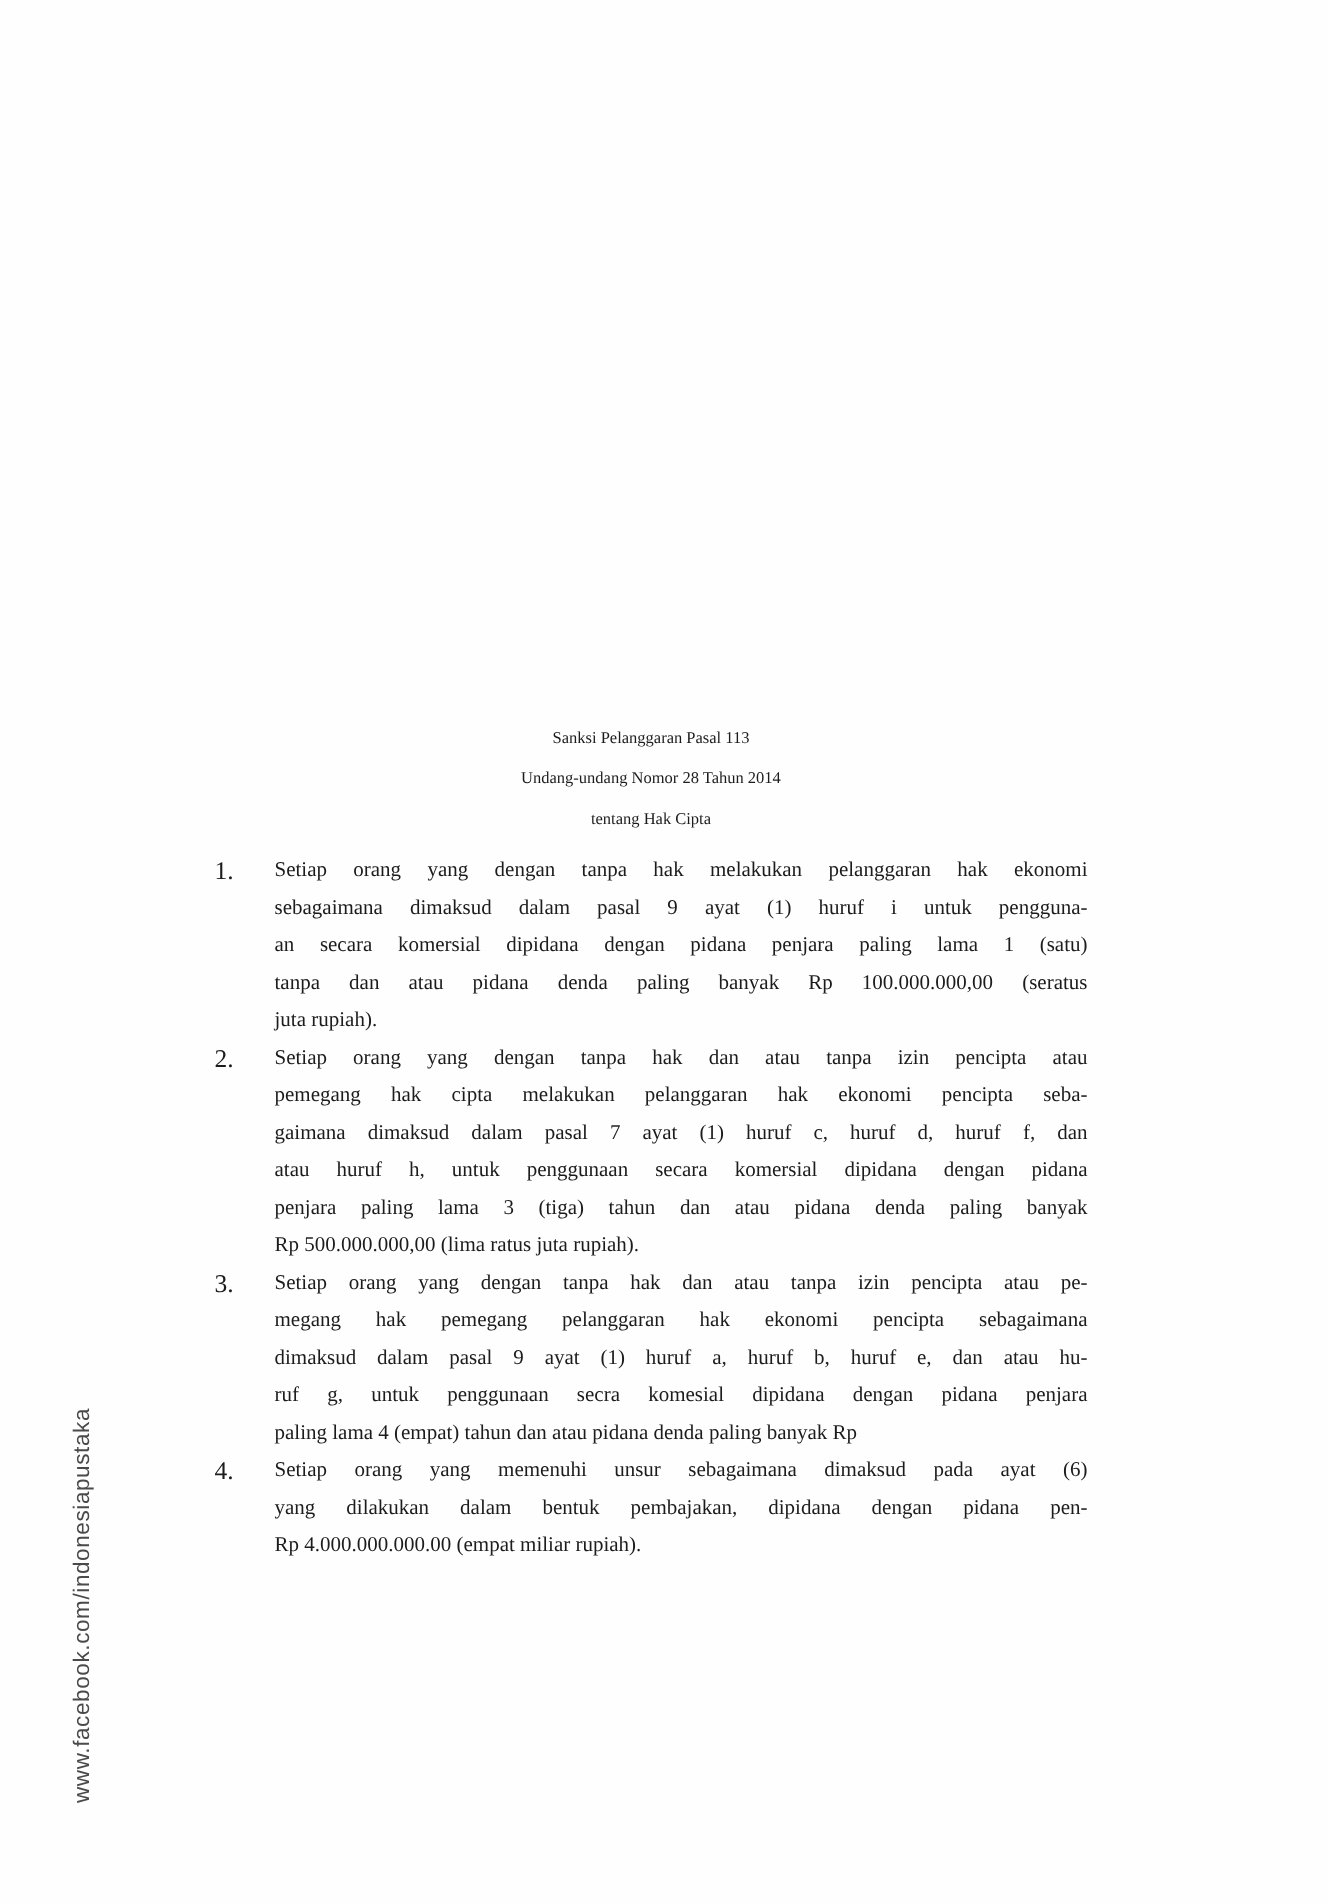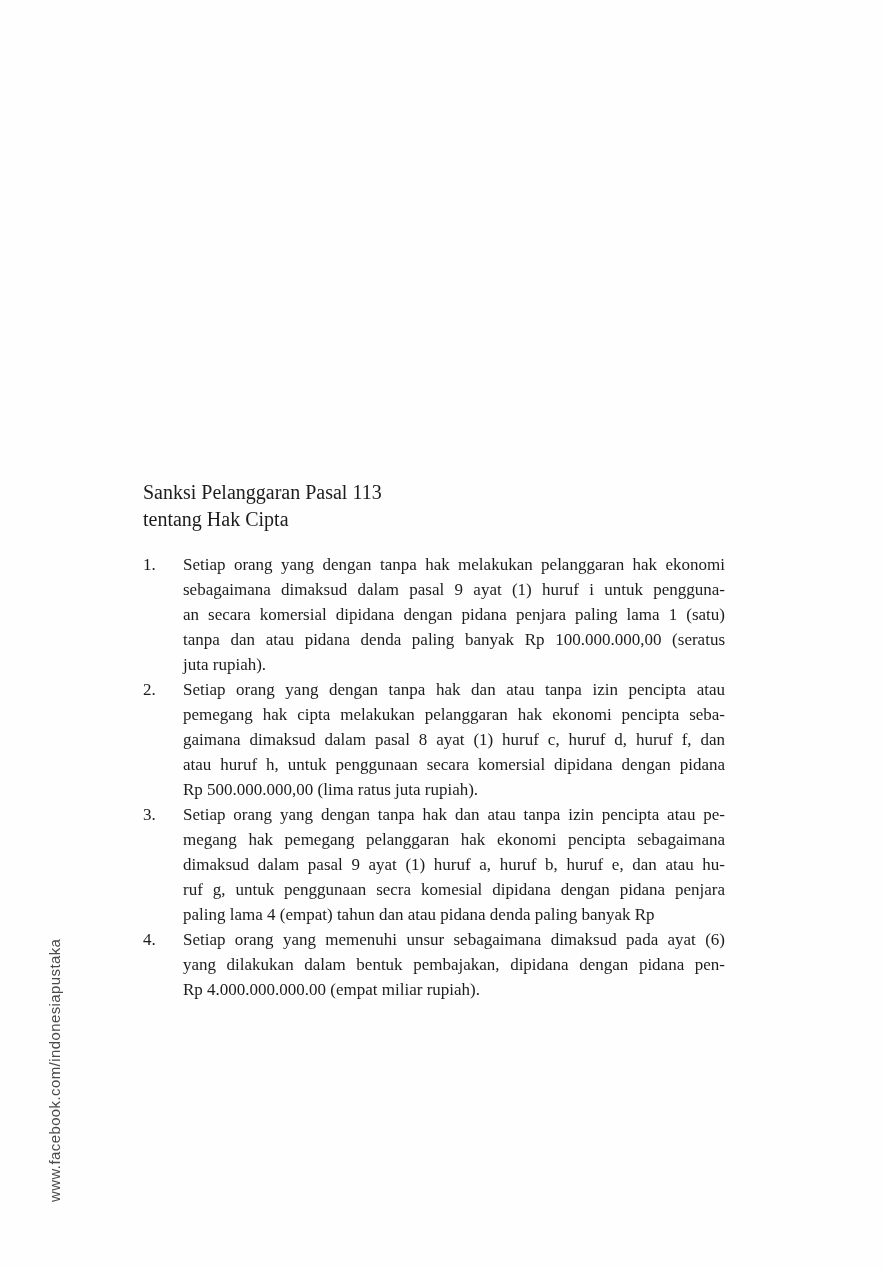--- a/index.html
+++ b/index.html
@@ -24,36 +24,37 @@
     color: #4a4a4a;
     white-space: nowrap;
   }
   .content {
     position: absolute;
     left: 143px;
     top: 479px;
     width: 582px;
   }
   .doc-title {
-    font-size: 20px;
+    text-align: center;
+    font-size: 11px;
     line-height: 27px;
-    margin-bottom: 19px;
+    margin-bottom: 8px;
   }
   .title-line { height: 27px; }
   .sanction-list { font-size: 17px; }
   .list-item { display: flex; }
   .item-number {
     flex: 0 0 40px;
     width: 40px;
     line-height: 25px;
     font-size: 17px;
   }
   .item-lines { flex: 1; min-width: 0; }
   .text-line {
-    font-size: 17px;
+    font-size: 14px;
     line-height: 25px;
     height: 25px;
     white-space: nowrap;
     text-align: justify;
     text-align-last: justify;
   }
   .text-line:last-child {
     text-align-last: left;
     white-space: normal;
   }
@@ -62,41 +63,43 @@
 <body>
 
 <div class="page">
 
   <div class="watermark">www.facebook.com/indonesiapustaka</div>
 
   <div class="content">
 
     <div class="doc-title">
       <div class="title-line">Sanksi Pelanggaran Pasal 113</div>
+      <div class="title-line">Undang-undang Nomor 28 Tahun 2014</div>
       <div class="title-line">tentang Hak Cipta</div>
     </div>
 
     <div class="sanction-list">
         <div class="list-item">
     <div class="item-number">1.</div>
     <div class="item-lines">
             <div class="text-line">Setiap orang yang dengan tanpa hak melakukan pelanggaran hak ekonomi</div>
             <div class="text-line">sebagaimana dimaksud dalam pasal 9 ayat (1) huruf i untuk pengguna-</div>
             <div class="text-line">an secara komersial dipidana dengan pidana penjara paling lama 1 (satu)</div>
             <div class="text-line">tanpa dan atau pidana denda paling banyak Rp 100.000.000,00 (seratus</div>
             <div class="text-line">juta rupiah).</div>
           </div>
   </div>
         <div class="list-item">
     <div class="item-number">2.</div>
     <div class="item-lines">
             <div class="text-line">Setiap orang yang dengan tanpa hak dan atau tanpa izin pencipta atau</div>
             <div class="text-line">pemegang hak cipta melakukan pelanggaran hak ekonomi pencipta seba-</div>
-            <div class="text-line">gaimana dimaksud dalam pasal 8 ayat (1) huruf c, huruf d, huruf f, dan</div>
+            <div class="text-line">gaimana dimaksud dalam pasal 7 ayat (1) huruf c, huruf d, huruf f, dan</div>
             <div class="text-line">atau huruf h, untuk penggunaan secara komersial dipidana dengan pidana</div>
+            <div class="text-line">penjara paling lama 3 (tiga) tahun dan atau pidana denda paling banyak</div>
             <div class="text-line">Rp 500.000.000,00 (lima ratus juta rupiah).</div>
           </div>
   </div>
         <div class="list-item">
     <div class="item-number">3.</div>
     <div class="item-lines">
             <div class="text-line">Setiap orang yang dengan tanpa hak dan atau tanpa izin pencipta atau pe-</div>
             <div class="text-line">megang hak pemegang pelanggaran hak ekonomi pencipta sebagaimana</div>
             <div class="text-line">dimaksud dalam pasal 9 ayat (1) huruf a, huruf b, huruf e, dan atau hu-</div>
             <div class="text-line">ruf g, untuk penggunaan secra komesial dipidana dengan pidana penjara</div>

